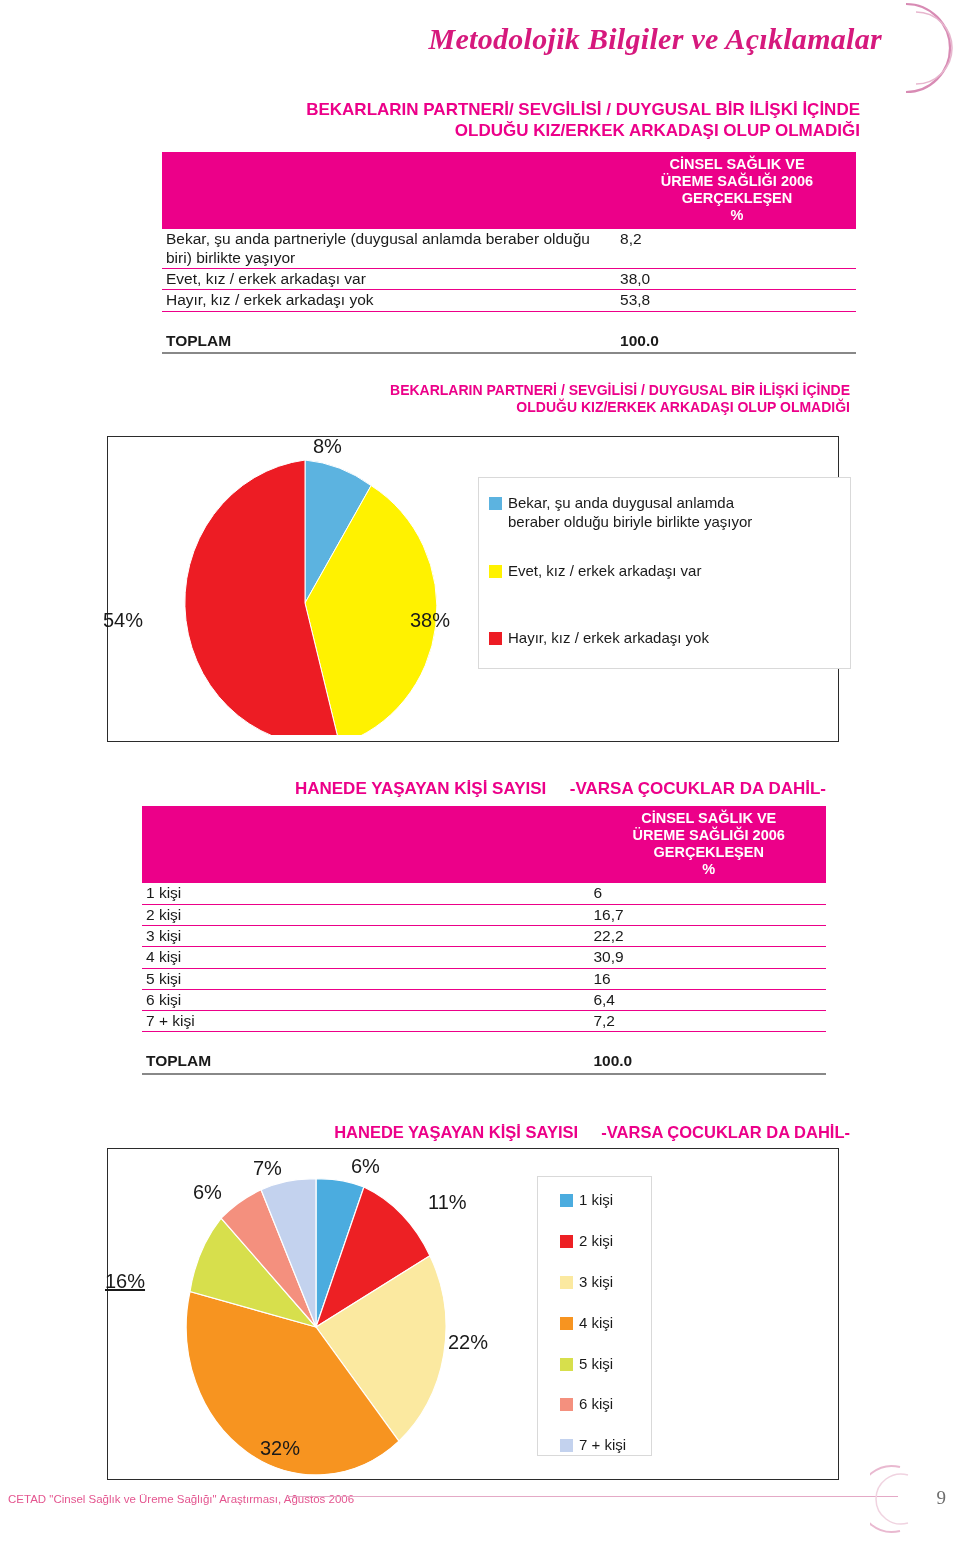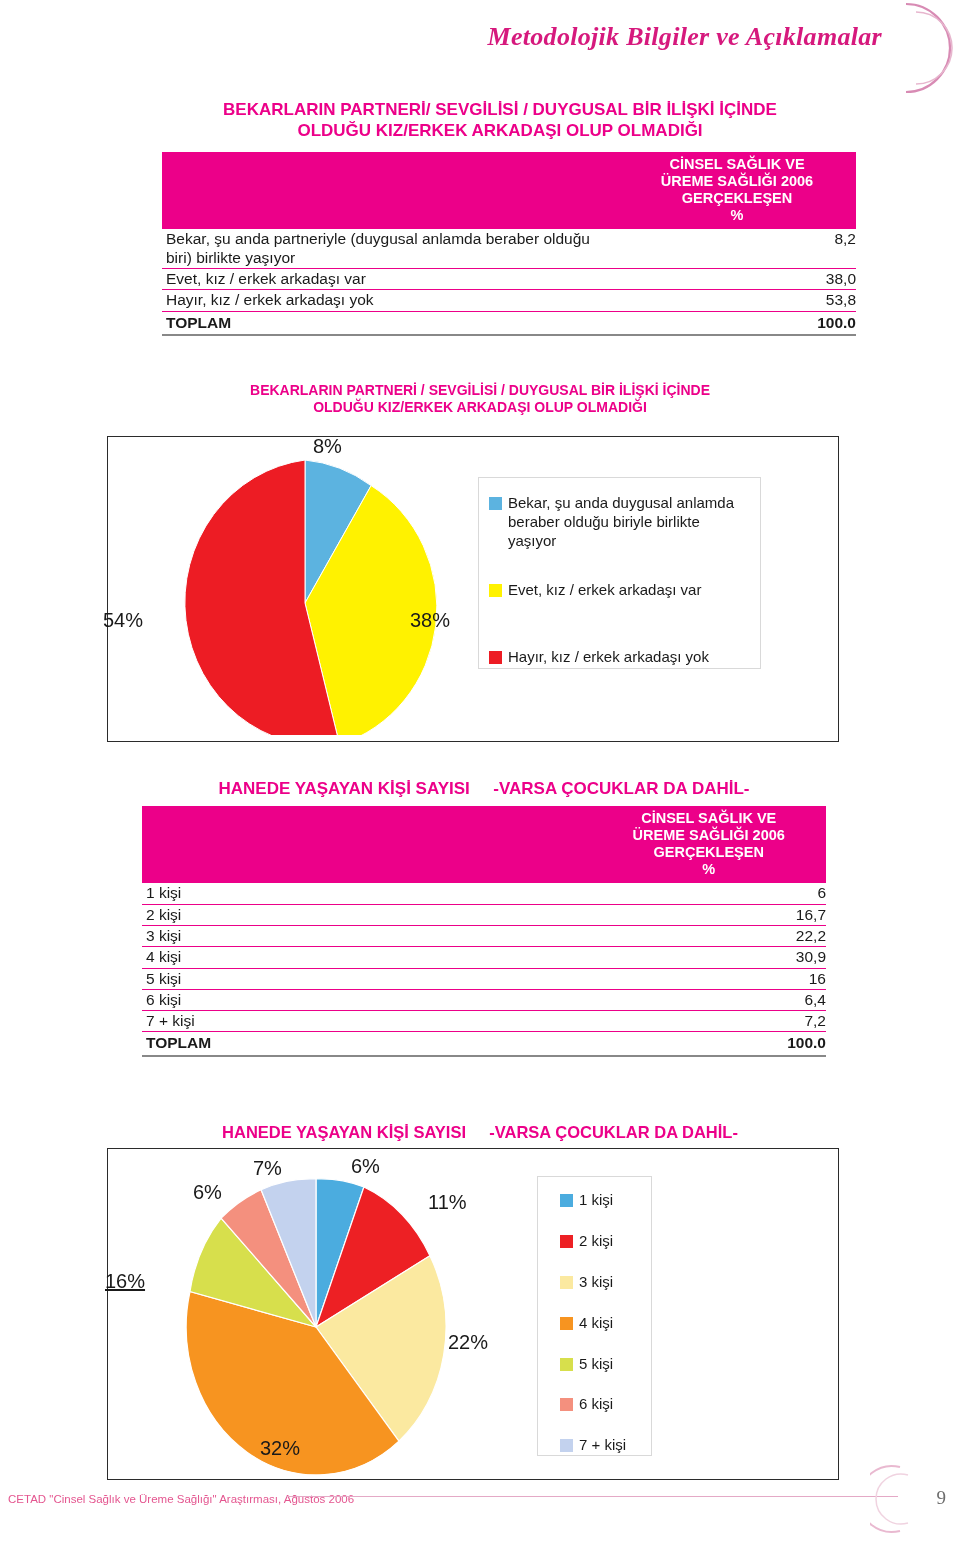--- a/index.html
+++ b/index.html
@@ -6,49 +6,49 @@
   body{
     width:960px;height:1541px;background:#ffffff;
     font-family:"Liberation Sans", sans-serif;
     position:relative;overflow:hidden;
   }
   
   .hdr{position:absolute;top:0;left:0;width:960px;height:92px;}
   .hdr-title{
     position:absolute;right:78px;top:22px;
     font-family:"Liberation Serif", serif;
-    font-style:italic;font-weight:bold;font-size:26px;
+    font-style:italic;font-weight:bold;font-size:30px;
     color:#d6197d;white-space:nowrap;letter-spacing:.3px;
   }
   .hdr-arc{position:absolute;right:-4px;top:-4px;width:110px;height:110px;}
   
   .sec-title{
-    position:absolute;text-align:center;
+    position:absolute;text-align:right;
     color:#ec0089;font-weight:bold;line-height:1.22;
   }
   
   .tbl{position:absolute;}
   .tbl table{border-collapse:collapse;width:100%;table-layout:fixed;}
   .tbl .thcell{
     background:#ec0089;color:#ffffff;font-weight:bold;
     font-size:14.5px;line-height:1.18;text-align:center;
     vertical-align:bottom;padding:4px 6px 5px 4px;
   }
   .tbl .thblank{background:#ec0089;}
   .tbl td.lbl{
     font-size:15.5px;color:#1a1a1a;text-align:left;
     padding:1px 0 1px 4px;line-height:1.18;
   }
   .tbl td.val{
-    font-size:15.5px;color:#1a1a1a;text-align:right;
+    font-size:15.5px;color:#1a1a1a;text-align:left;
     padding:1px 0 1px 0;line-height:1.18;
   }
   .tbl tr.rule td{border-bottom:1.4px solid #ec0089;}
   .tbl tr.total td{font-weight:bold;}
-  .tbl tr.total td.lbl,.tbl tr.total td.val{padding-top:2px;padding-bottom:2px;}
+  .tbl tr.total td.lbl,.tbl tr.total td.val{padding-top:20px;padding-bottom:2px;}
   .tbl .botline{border-bottom:2px solid #888;}
   
   .chart-frame{
     position:absolute;background:#ffffff;border:1.6px solid #2b2b2b;
   }
   .legend-box{
     position:absolute;border:1px solid #d9d9d9;background:#fff;
     box-sizing:border-box;
   }
   .lg-row{display:flex;align-items:flex-start;}
@@ -143,21 +143,21 @@
 
     <path d="M175,158 L241.1,40.6 A137,143 0 0 1 209.6,299.6 Z" fill="#fff200" stroke="#ffffff" stroke-width="1"></path>
 
     <path d="M175,158 L209.6,299.6 A137,143 0 1 1 175,15 Z" fill="#ed1c24" stroke="#ffffff" stroke-width="1"></path>
   </svg>
 
   <div class="pct b" style="left:205px;top:-2px;">8%</div>
   <div class="pct b" style="left:302px;top:172px;">38%</div>
   <div class="pct b" style="left:-5px;top:172px;">54%</div>
 
-  <div class="legend-box" style="left:370px;top:40px;width:283px;height:192px;padding:16px 10px 0 10px;">
+  <div class="legend-box" style="left:370px;top:40px;width:373px;height:192px;padding:16px 10px 0 10px;">
     <div class="lg-row" style="margin-bottom:30px;">
       <span class="lg-sw" style="background:#5cb3e0;"></span>
       <span class="lg-tx">
         <span>Bekar, şu anda  duygusal anlamda</span><br>
         <span>beraber olduğu biriyle  birlikte yaşıyor</span>
       </span>
     </div>
     <div class="lg-row" style="margin-bottom:48px;">
       <span class="lg-sw" style="background:#fff200;"></span>
       <span class="lg-tx">Evet, kız / erkek arkadaşı var</span>

